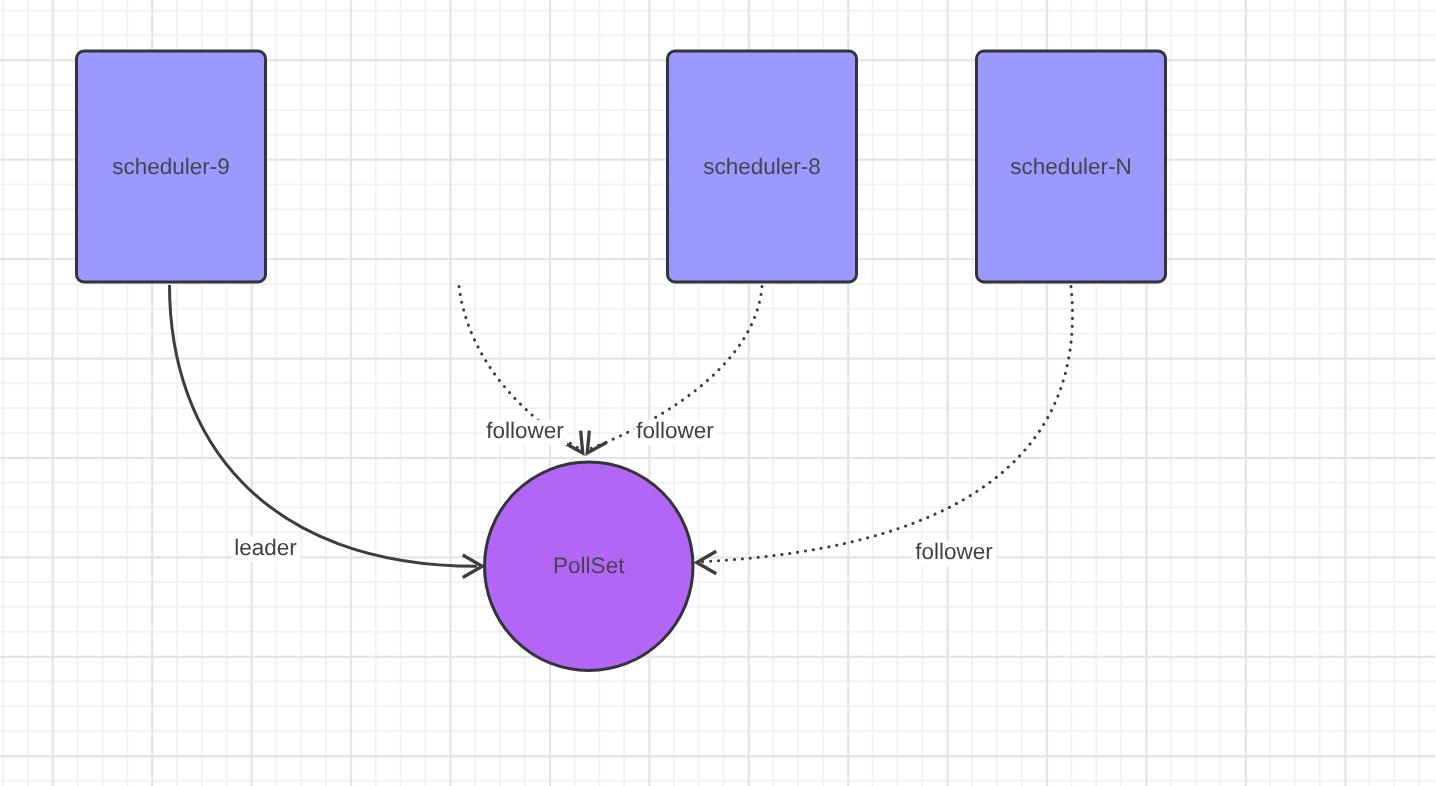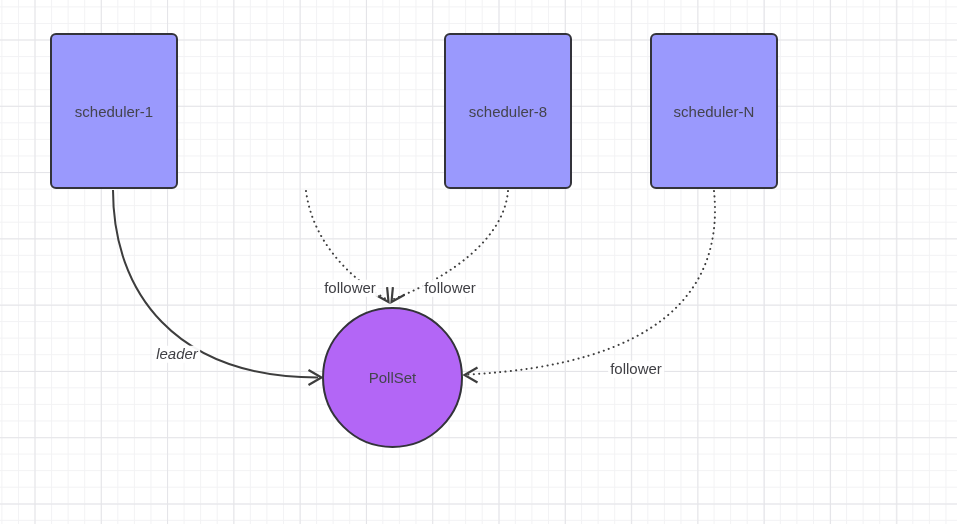--- a/index.html
+++ b/index.html
@@ -104,37 +104,37 @@
     <path class="arrowhead" d="M 387.1 287.1 L 388.5 302 L 375.4 294.8"></path>
 
     <path class="edge-path dotted" d="M 508 191 C 504 238 452 276 394 299"></path>
     <path class="arrowhead" d="M 392.9 287.1 L 391.5 302 L 404.6 294.8"></path>
 
     <path class="edge-path dotted" d="M 714 191 C 724 290 660 365 467 374.5"></path>
     <path class="arrowhead" d="M 477.5 367.5 L 464.5 375 L 477.5 382.5"></path>
   </svg>
 
   <div class="node box" style="left:50px; top:33px;">
-    <span class="node-label">scheduler-1</span>
+    <span class="node-label">scheduler-9</span>
   </div>
 
 
   <div class="node box" style="left:444px; top:33px;">
     <span class="node-label">scheduler-8</span>
   </div>
 
   <div class="node box" style="left:650px; top:33px;">
     <span class="node-label">scheduler-N</span>
   </div>
 
   <div class="node circle" style="left:322px; top:307px;">
     <span class="node-label">PollSet</span>
   </div>
 
-  <div class="edge-label" style="left:177px; top:314px;font-style:italic;">leader</div>
+  <div class="edge-label" style="left:177px; top:326px;">leader</div>
 
   <div class="edge-label" style="left:350px; top:248px;">follower</div>
 
   <div class="edge-label" style="left:450px; top:248px;">follower</div>
 
   <div class="edge-label" style="left:636px; top:329px;">follower</div>
 
 </div>
 
 </body></html>

